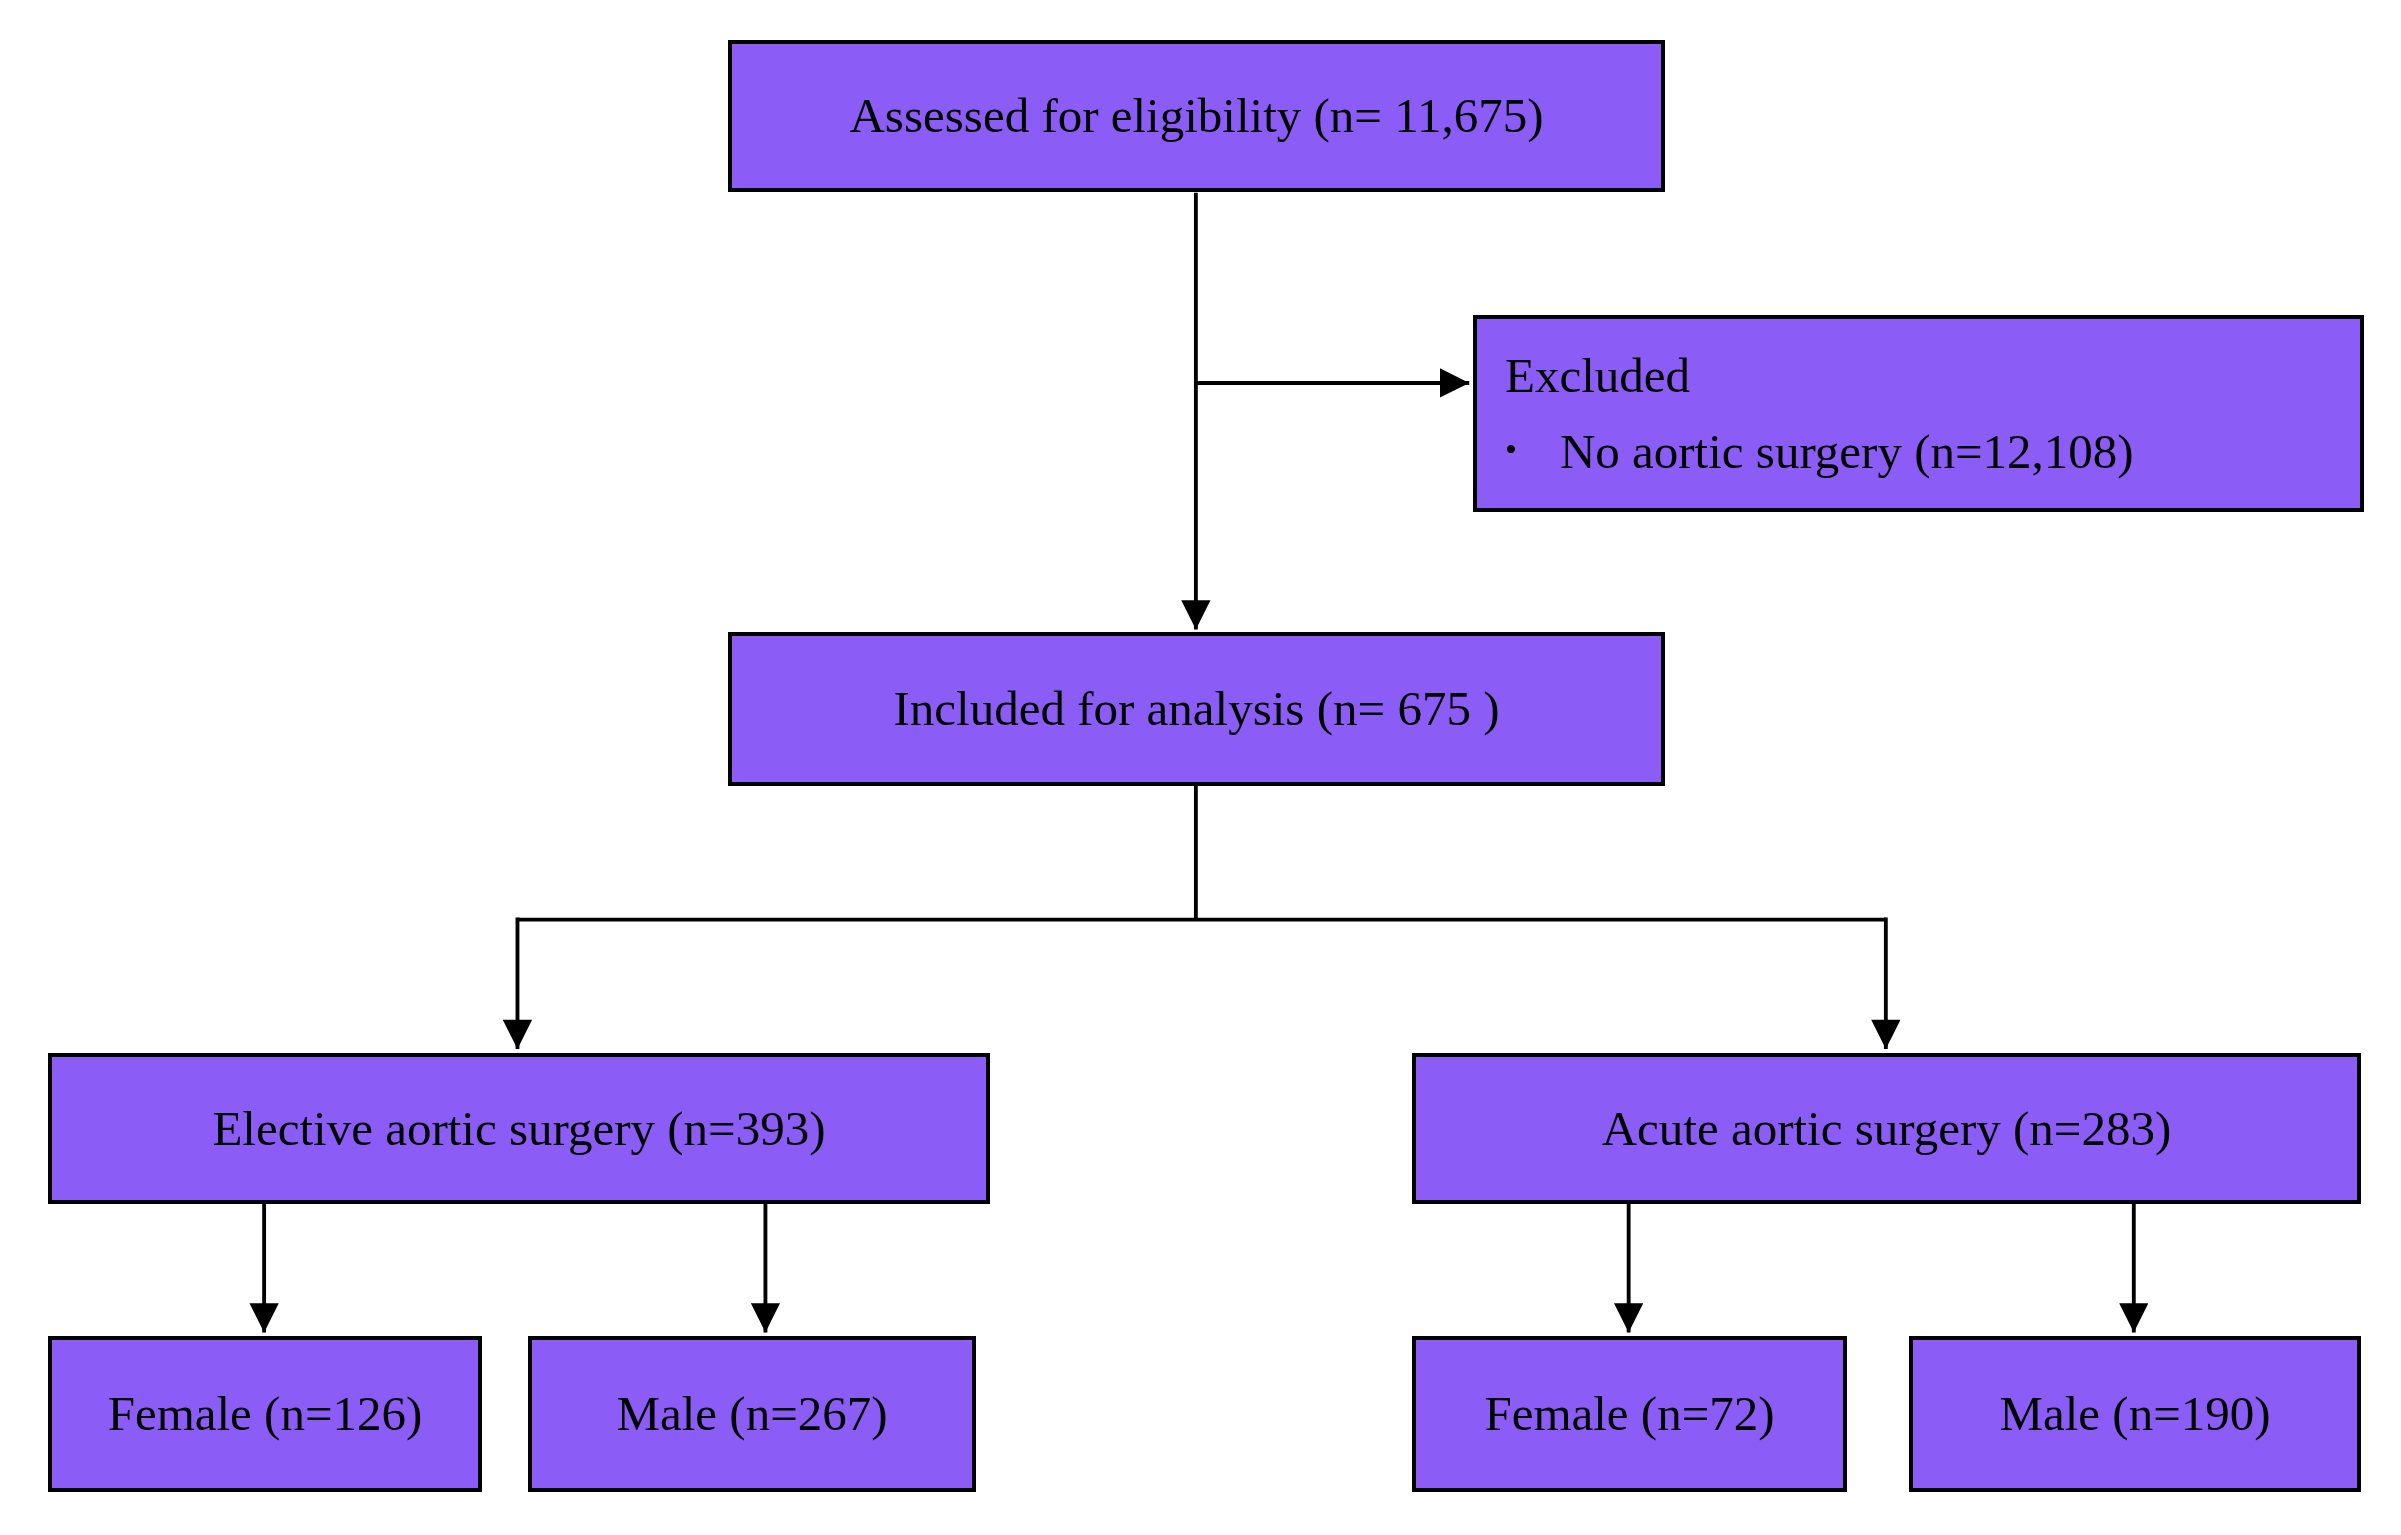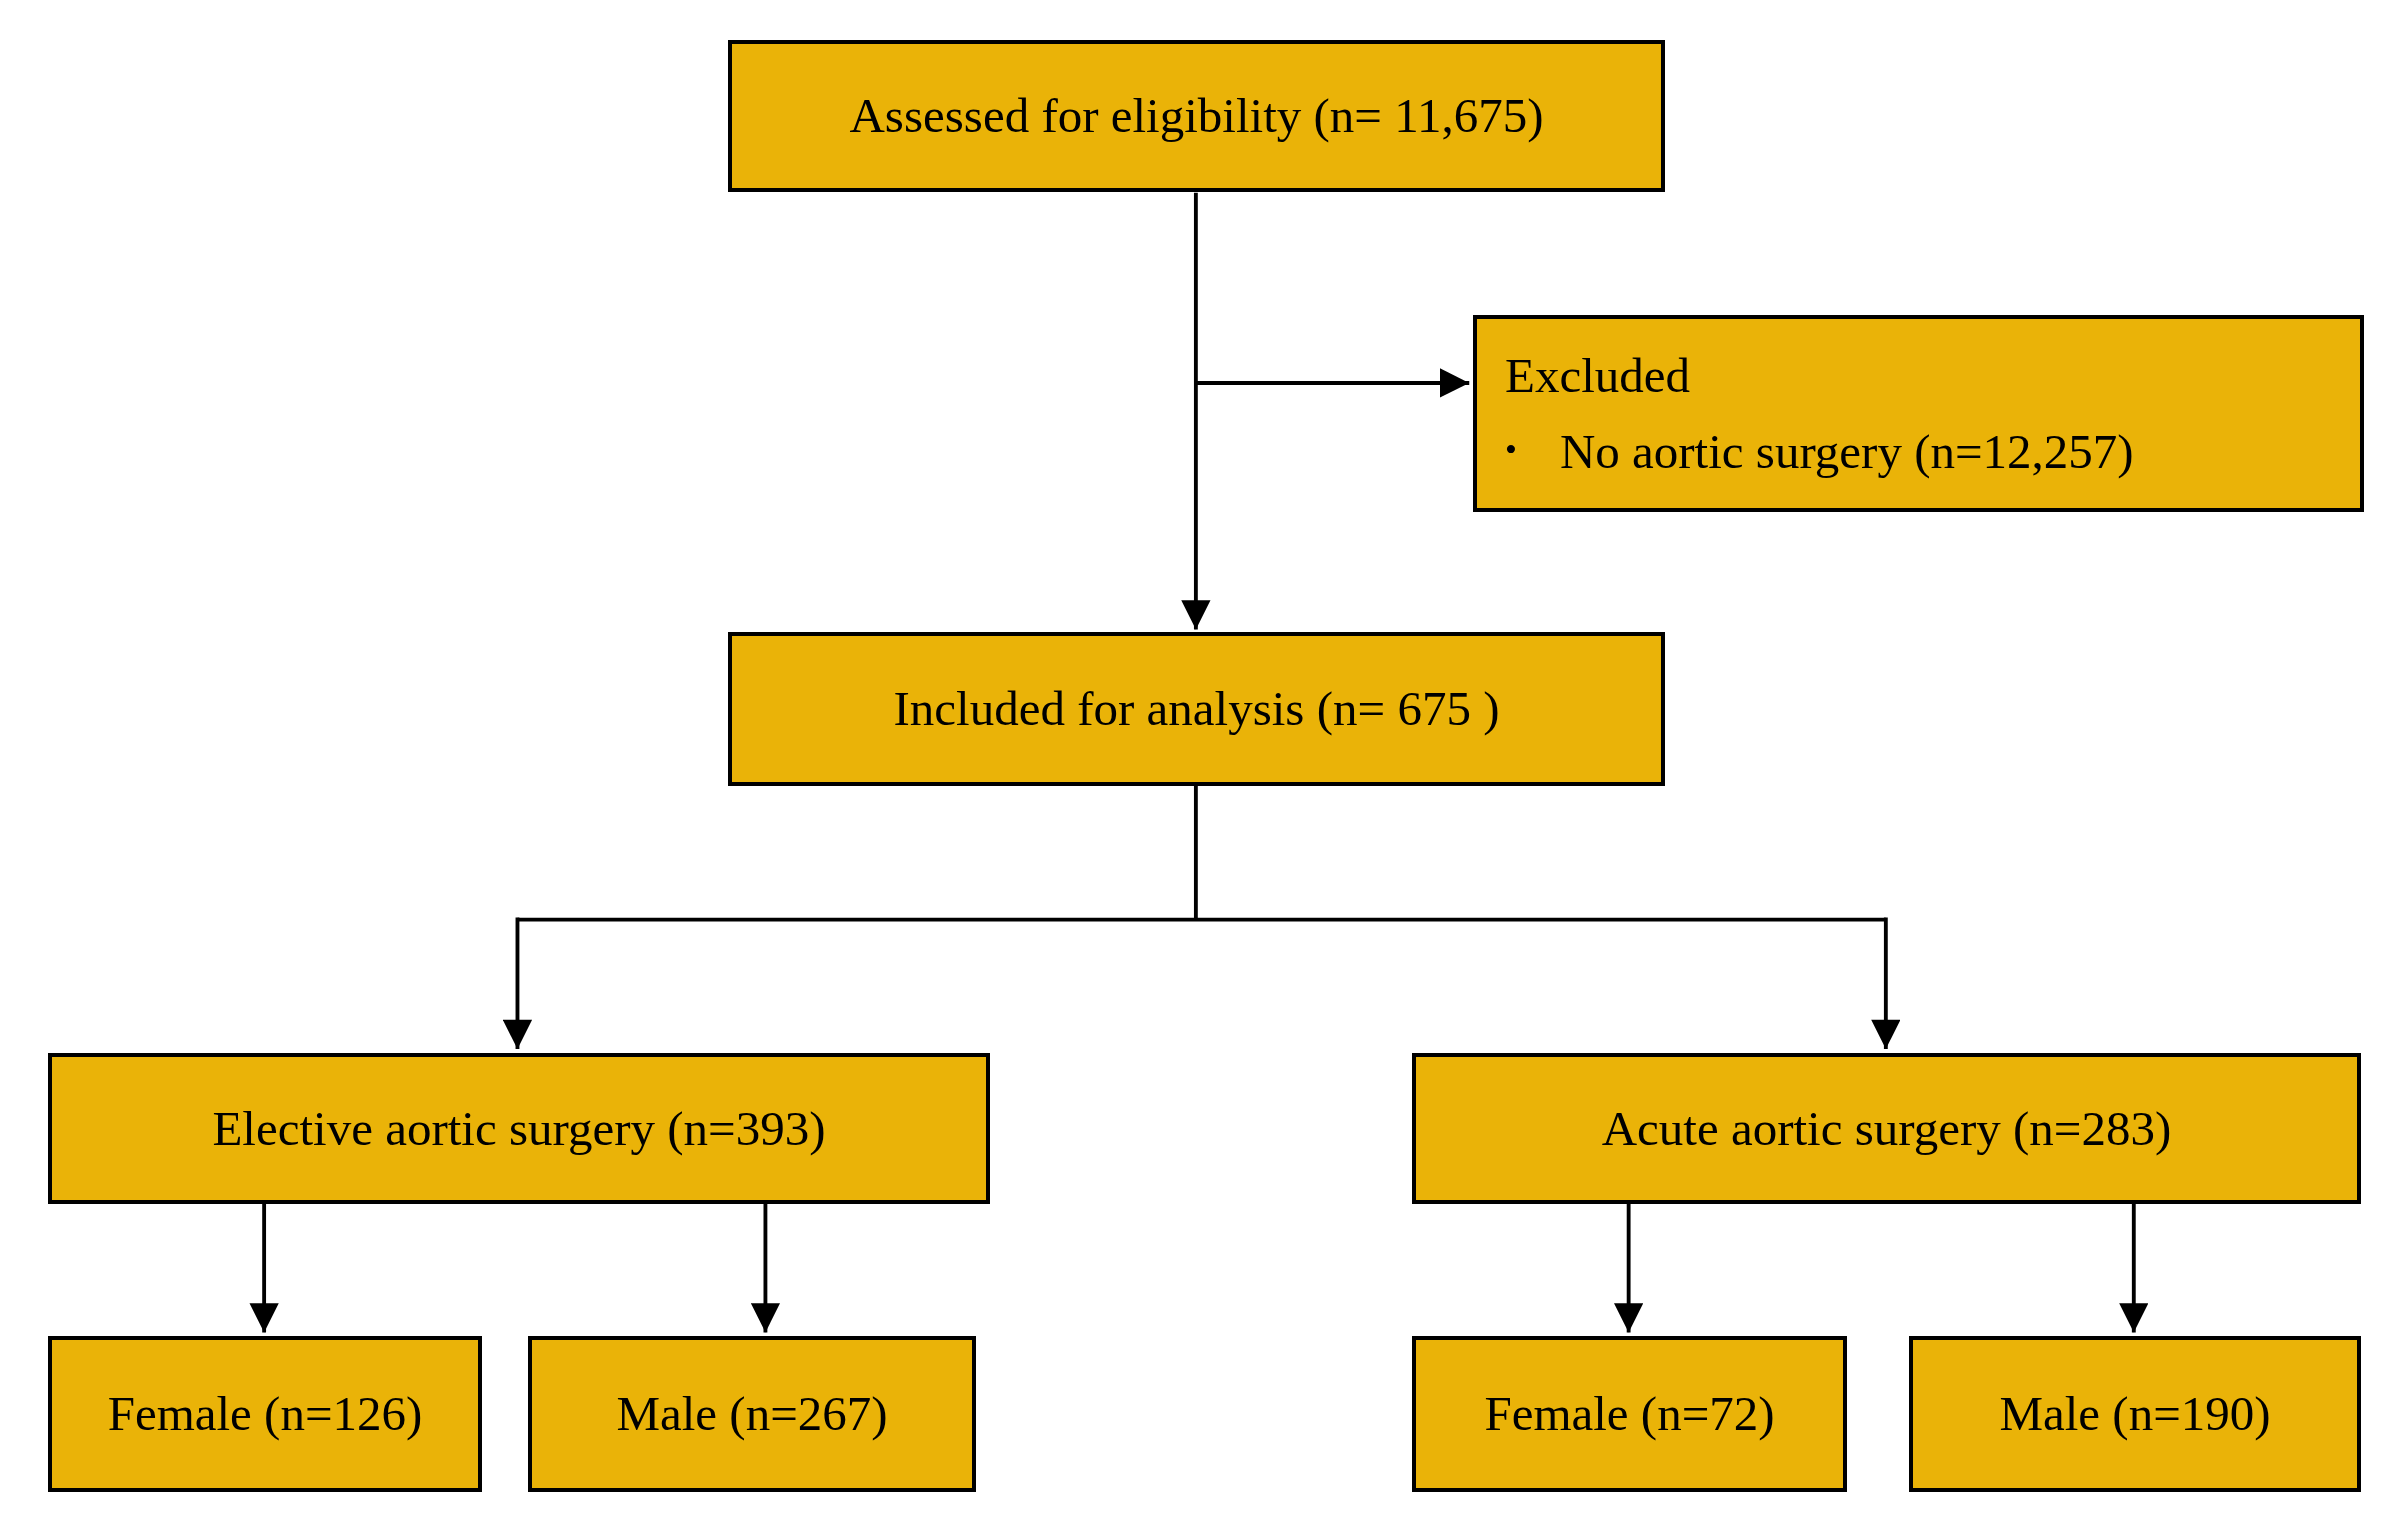--- a/index.html
+++ b/index.html
@@ -24,21 +24,21 @@
     height: 1536px;
   }
   .connectors line {
     stroke: #000000;
     stroke-width: 5;
   }
   .node {
     position: absolute;
     box-sizing: border-box;
     border: 4.6px solid #000000;
-    background: #eab308;
+    background: #8b5cf6;
     display: flex;
     align-items: center;
     justify-content: center;
     text-align: center;
     font-size: 49px;
     line-height: 1.3;
     white-space: nowrap;
   }
   .node--assessed { left: 728px;  top: 40px;   width: 937px; height: 152px; }
   .node--excluded {
@@ -93,21 +93,21 @@
   </svg>
 
   <div class="node node--assessed">
     <span>Assessed for eligibility (n= 11,675)</span>
   </div>
 
   <div class="node node--excluded">
     <div>Excluded</div>
     <div class="bullet-row">
       <span class="bullet">•</span>
-      <span>No aortic surgery (n=12,257)</span>
+      <span>No aortic surgery (n=12,108)</span>
     </div>
   </div>
 
   <div class="node node--included">
     <span>Included for analysis (n= 675 )</span>
   </div>
 
   <div class="node node--elective">
     <span>Elective aortic surgery (n=393)</span>
   </div>

